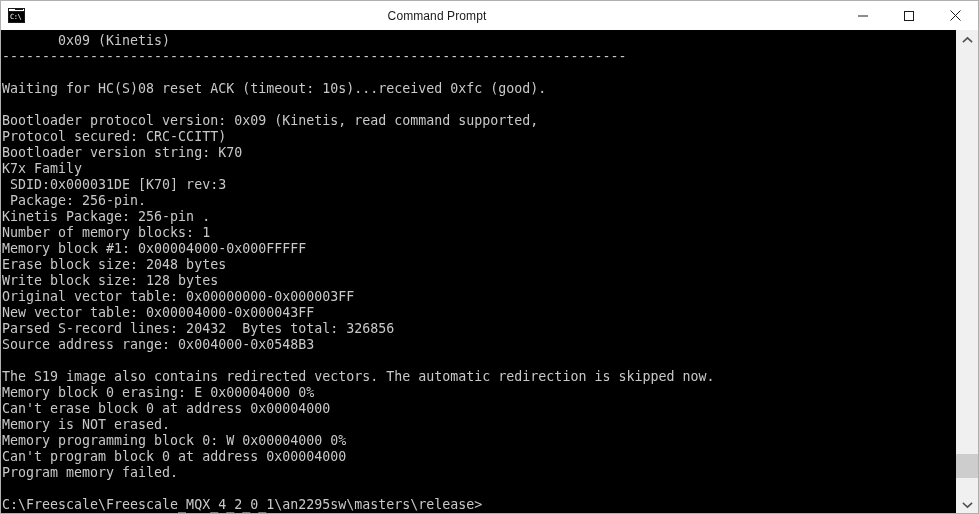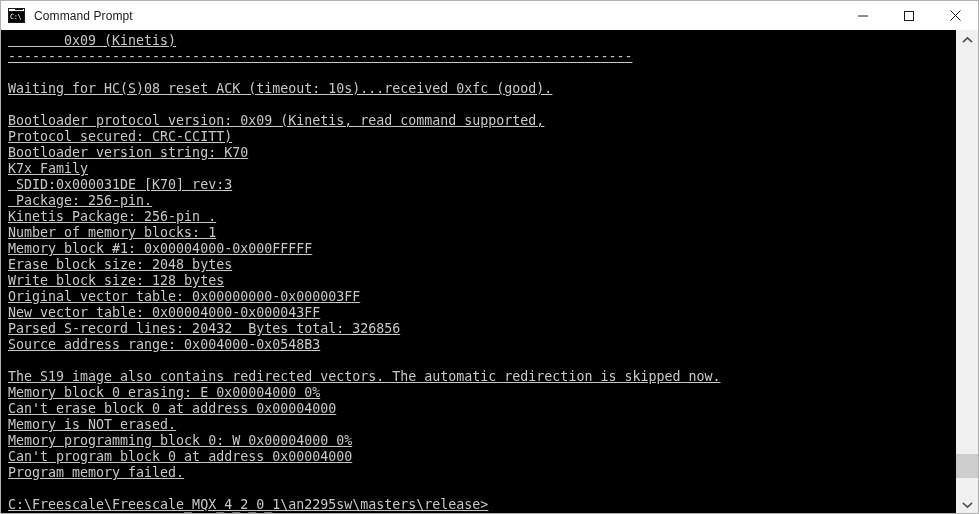--- a/index.html
+++ b/index.html
@@ -84,20 +84,21 @@
     padding-left: 1px;
     overflow: hidden;
   }
 
   #title-text {
     font-size: 12px;
     color: #1b1b1b;
     letter-spacing: 0.1px;
     white-space: nowrap;
     flex: 1 1 auto;
+    text-align: center;
   }
 
   .win-btn {
     width: 46px;
     height: 29px;
     flex: 0 0 auto;
     display: flex;
     align-items: center;
     justify-content: center;
     background: #ffffff;
@@ -114,24 +115,23 @@
     background: #000000;
     overflow: hidden;
   }
 
   #console-text {
     font-family: "DejaVu Sans Mono", monospace;
     font-size: 13.3px;
     line-height: 16px;
     color: #c8c8c8;
     white-space: pre;
-    padding: 3px 0 0 7px;
+    padding: 3px 0 0 1px;
     margin: 0;
     letter-spacing: 0px;
-    text-decoration: underline;
   }
 
   
   #scrollbar {
     position: absolute;
     top: 29px;
     right: 0;
     width: 22px;
     height: 484px;
     background: #f0f0f0;

